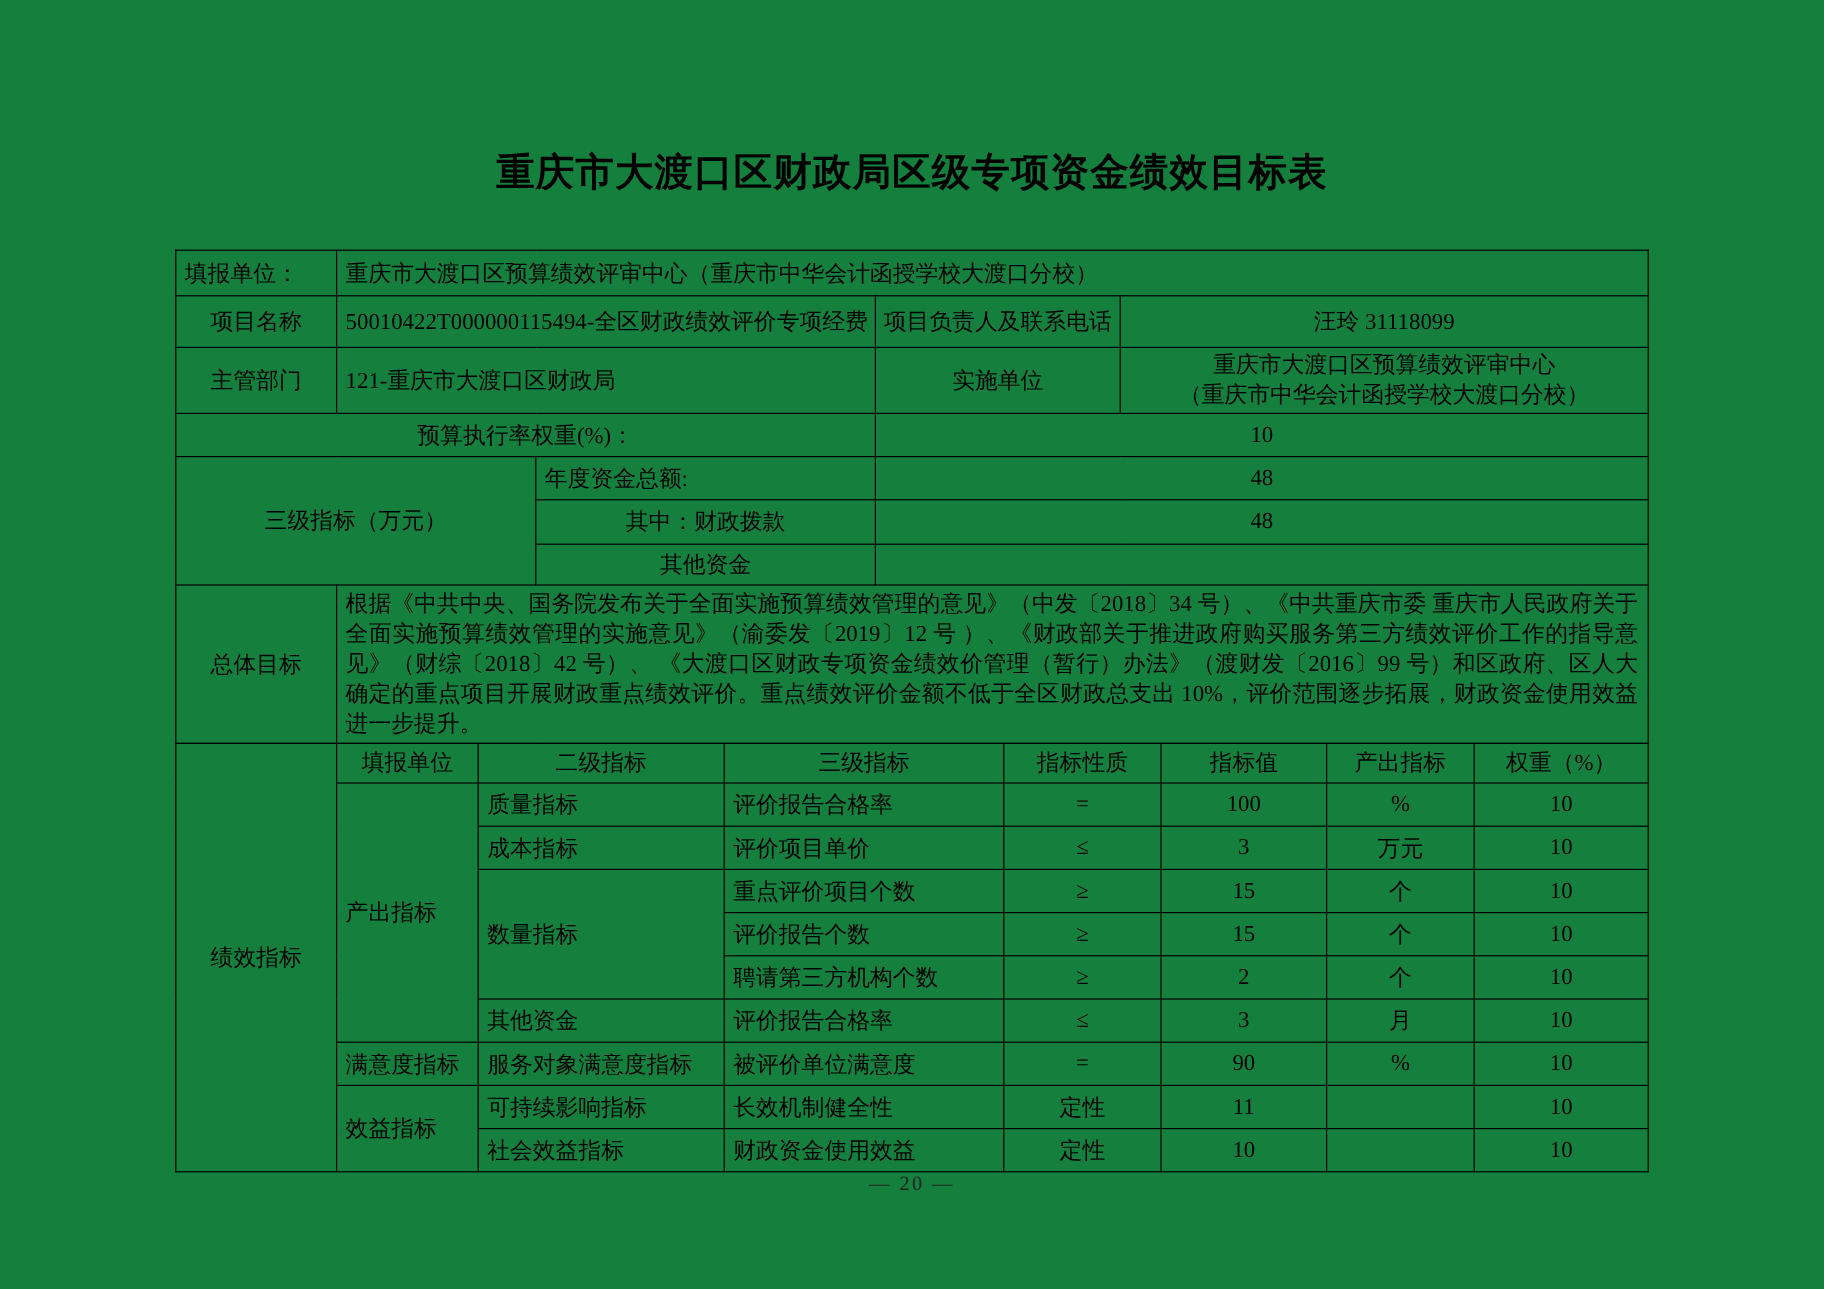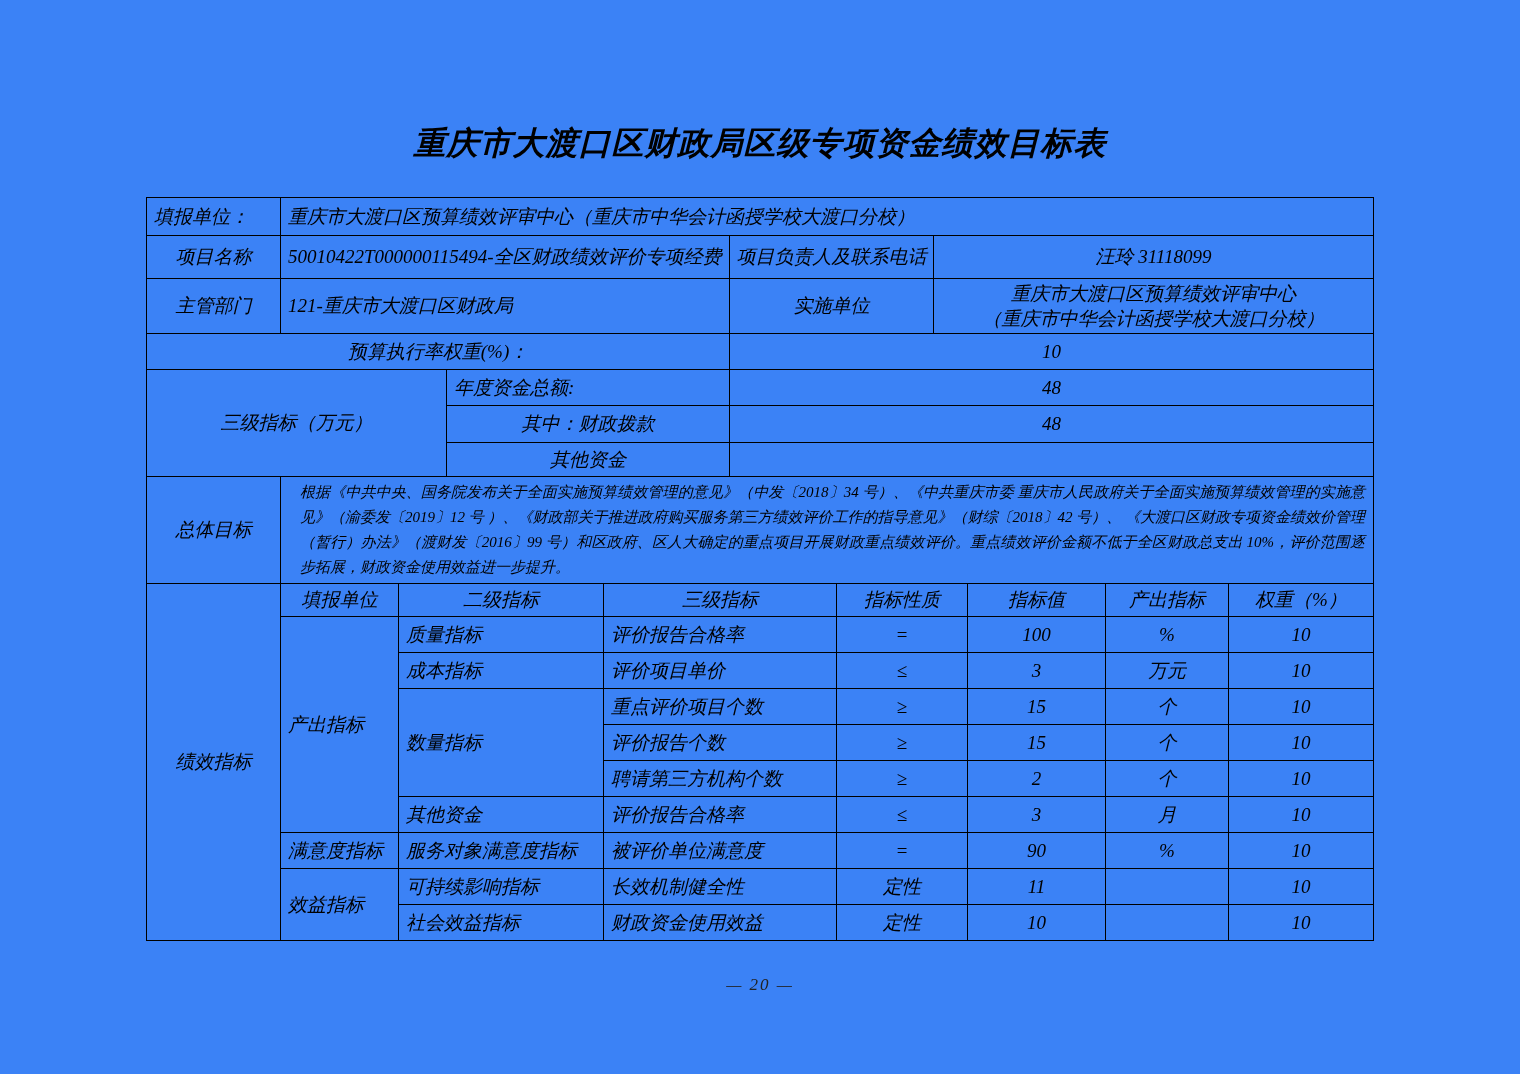--- a/index.html
+++ b/index.html
@@ -5,63 +5,61 @@
   html, body {
     margin: 0;
     padding: 0;
     background: #ffffff;
     color: #000000;
     font-family: "Liberation Serif", "DejaVu Serif", serif;
   }
   .page {
     width: 1520px;
     height: 1074px;
-    background: #3b82f6;
+    background: #15803d;
     overflow: hidden;
     position: relative;
-    font-style: italic;
   }
   .page-title {
     padding-top: 120px;
     text-align: center;
     font-size: 32px;
     font-weight: bold;
     letter-spacing: 1px;
     line-height: 46px;
   }
   table.doc {
     width: 1227px;
     margin: 0 auto;
     border-collapse: collapse;
     table-layout: fixed;
     empty-cells: show;
   }
-  table.doc.first { margin-top: 31px; }
+  table.doc.first { margin-top: 42px; }
   table.doc.second { margin-top: -1px; }
   td {
     border: 1px solid #000;
     font-size: 19px;
     text-align: center;
     vertical-align: middle;
     padding: 2px 4px;
     overflow: hidden;
     word-break: break-all;
   }
   td.left   { text-align: left; padding-left: 7px; }
   td.goal {
     text-align: justify;
-    font-size: 15px;
+    font-size: 19px;
     line-height: 25px;
-    padding: 3px 8px 3px 19px;
+    padding: 3px 8px 3px 7px;
   }
   td.twoline { line-height: 25px; }
   .footer {
     text-align: center;
     font-size: 17px;
-    margin-top: 34px;
     letter-spacing: 2px;
     color: #222;
   }
 </style>
 </head>
 <body>
 
 <div class="page">
 
   <div class="page-title">重庆市大渡口区财政局区级专项资金绩效目标表</div>

